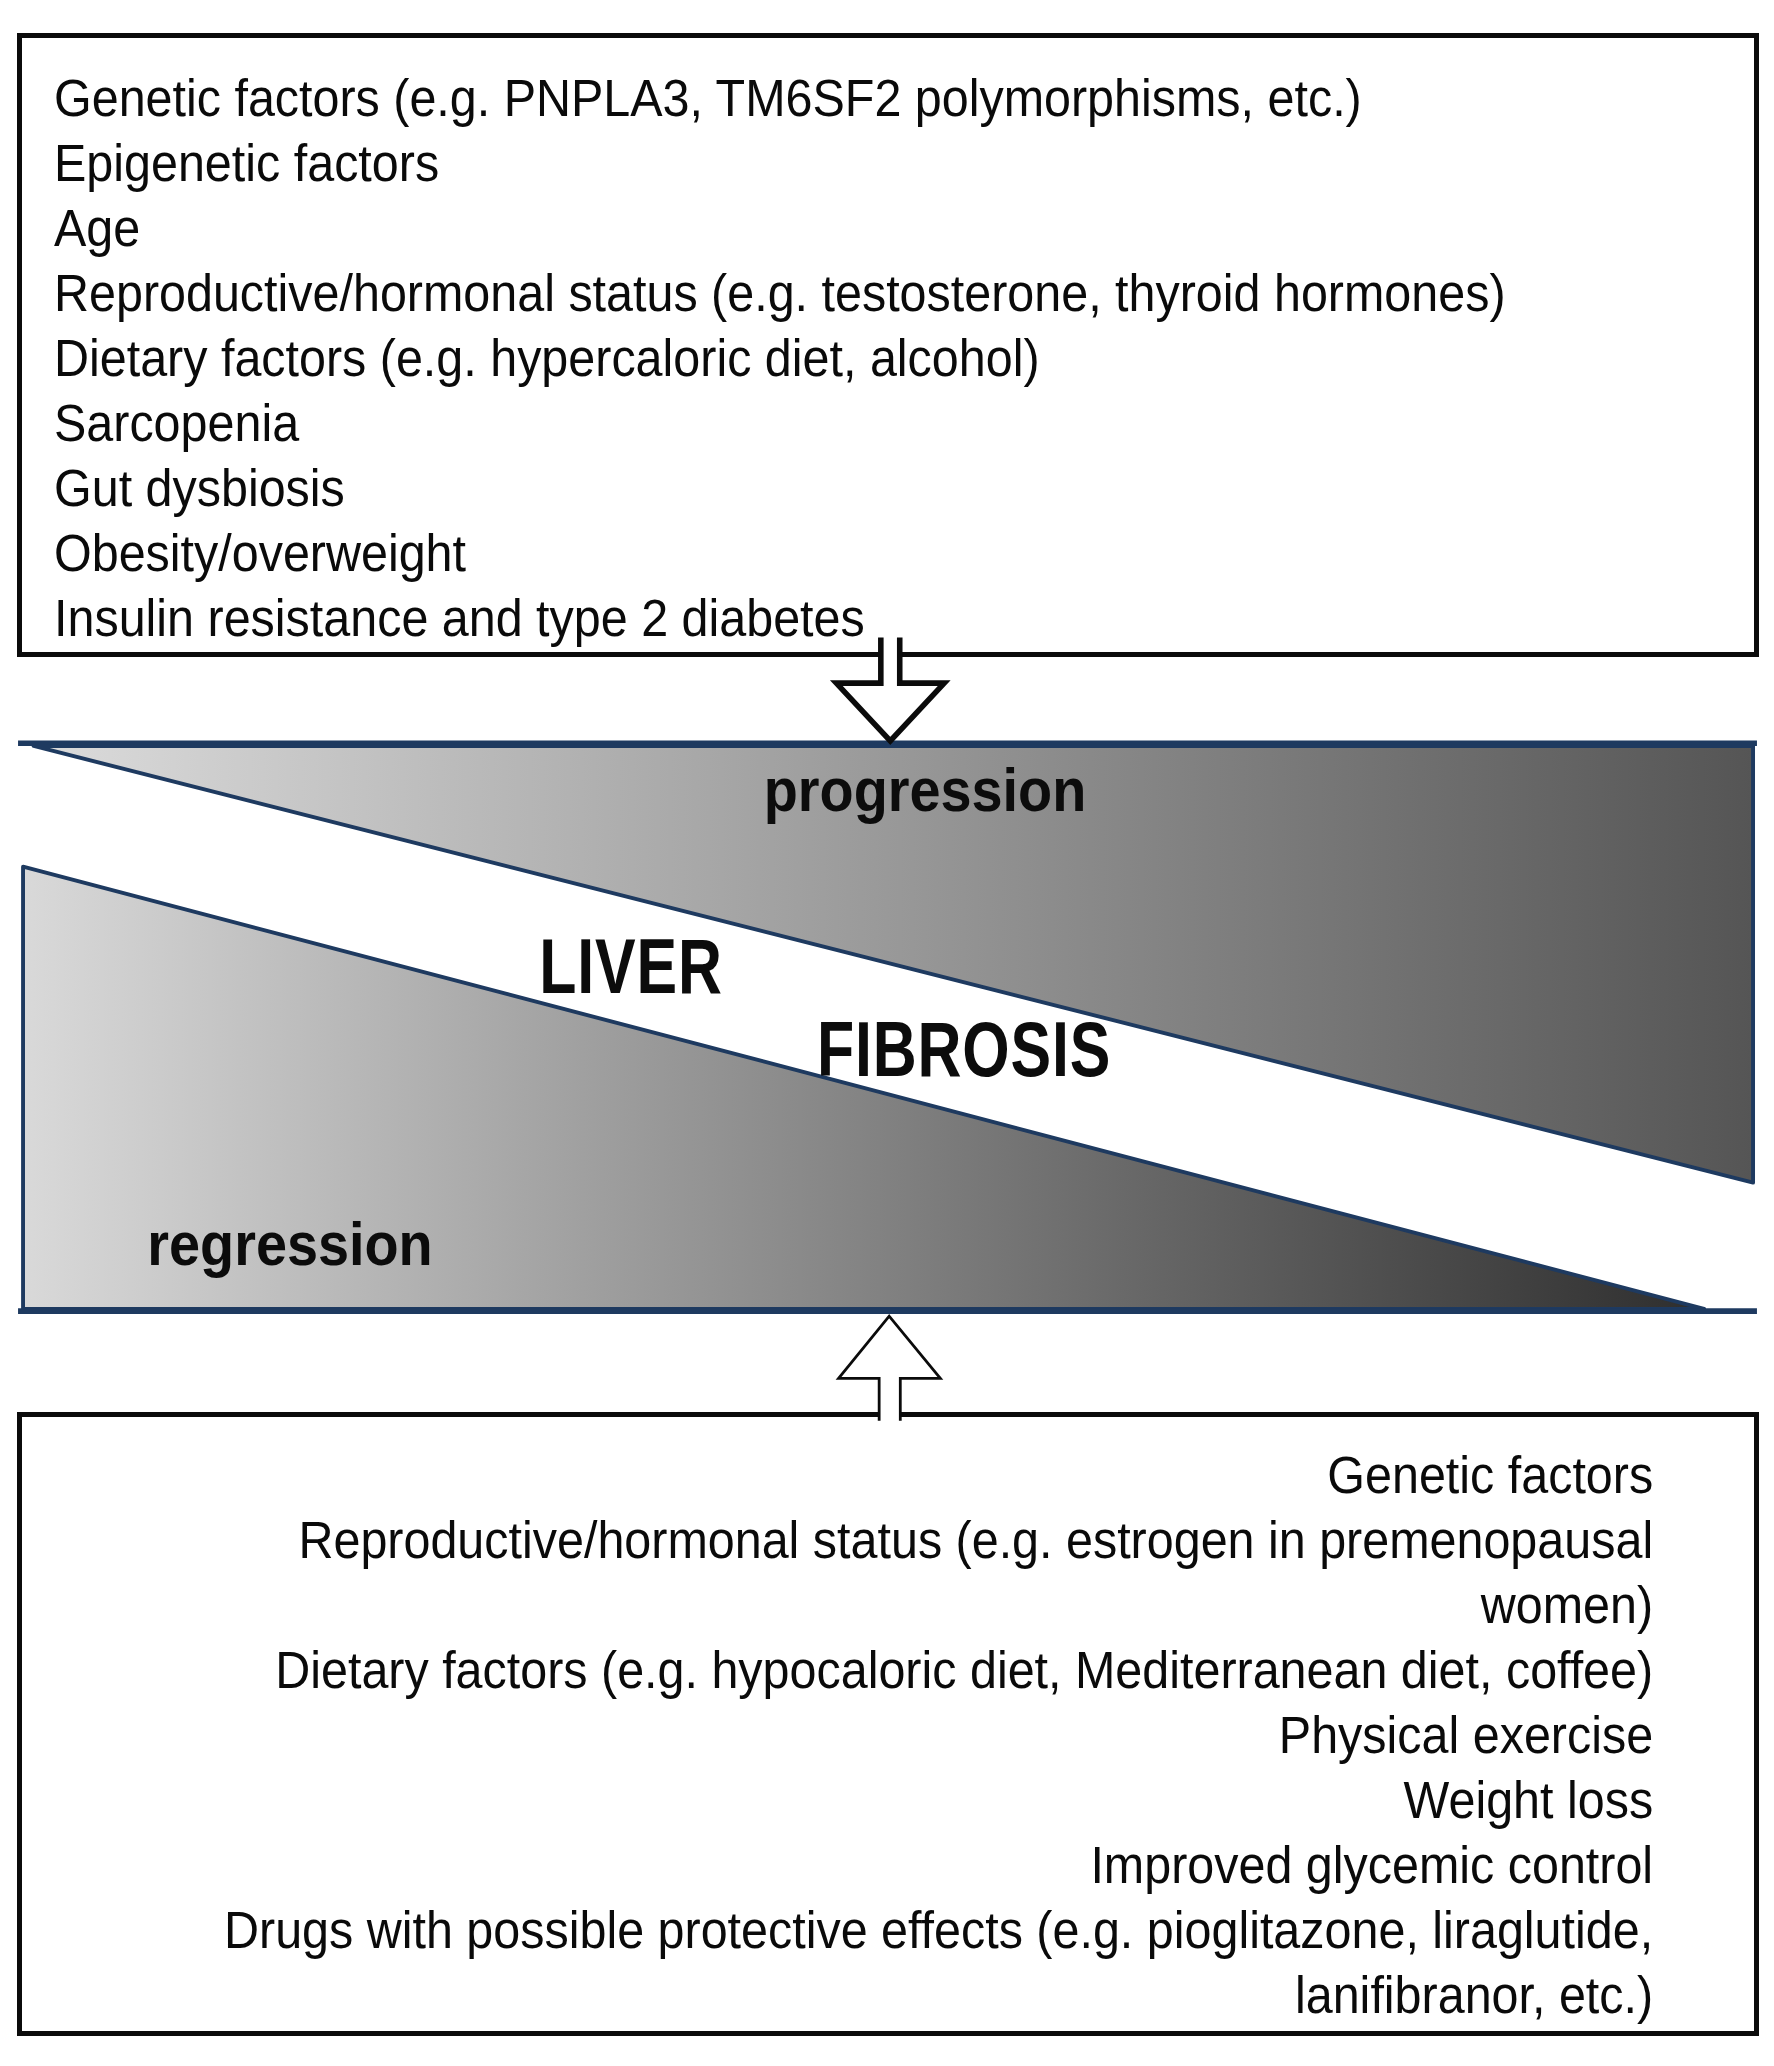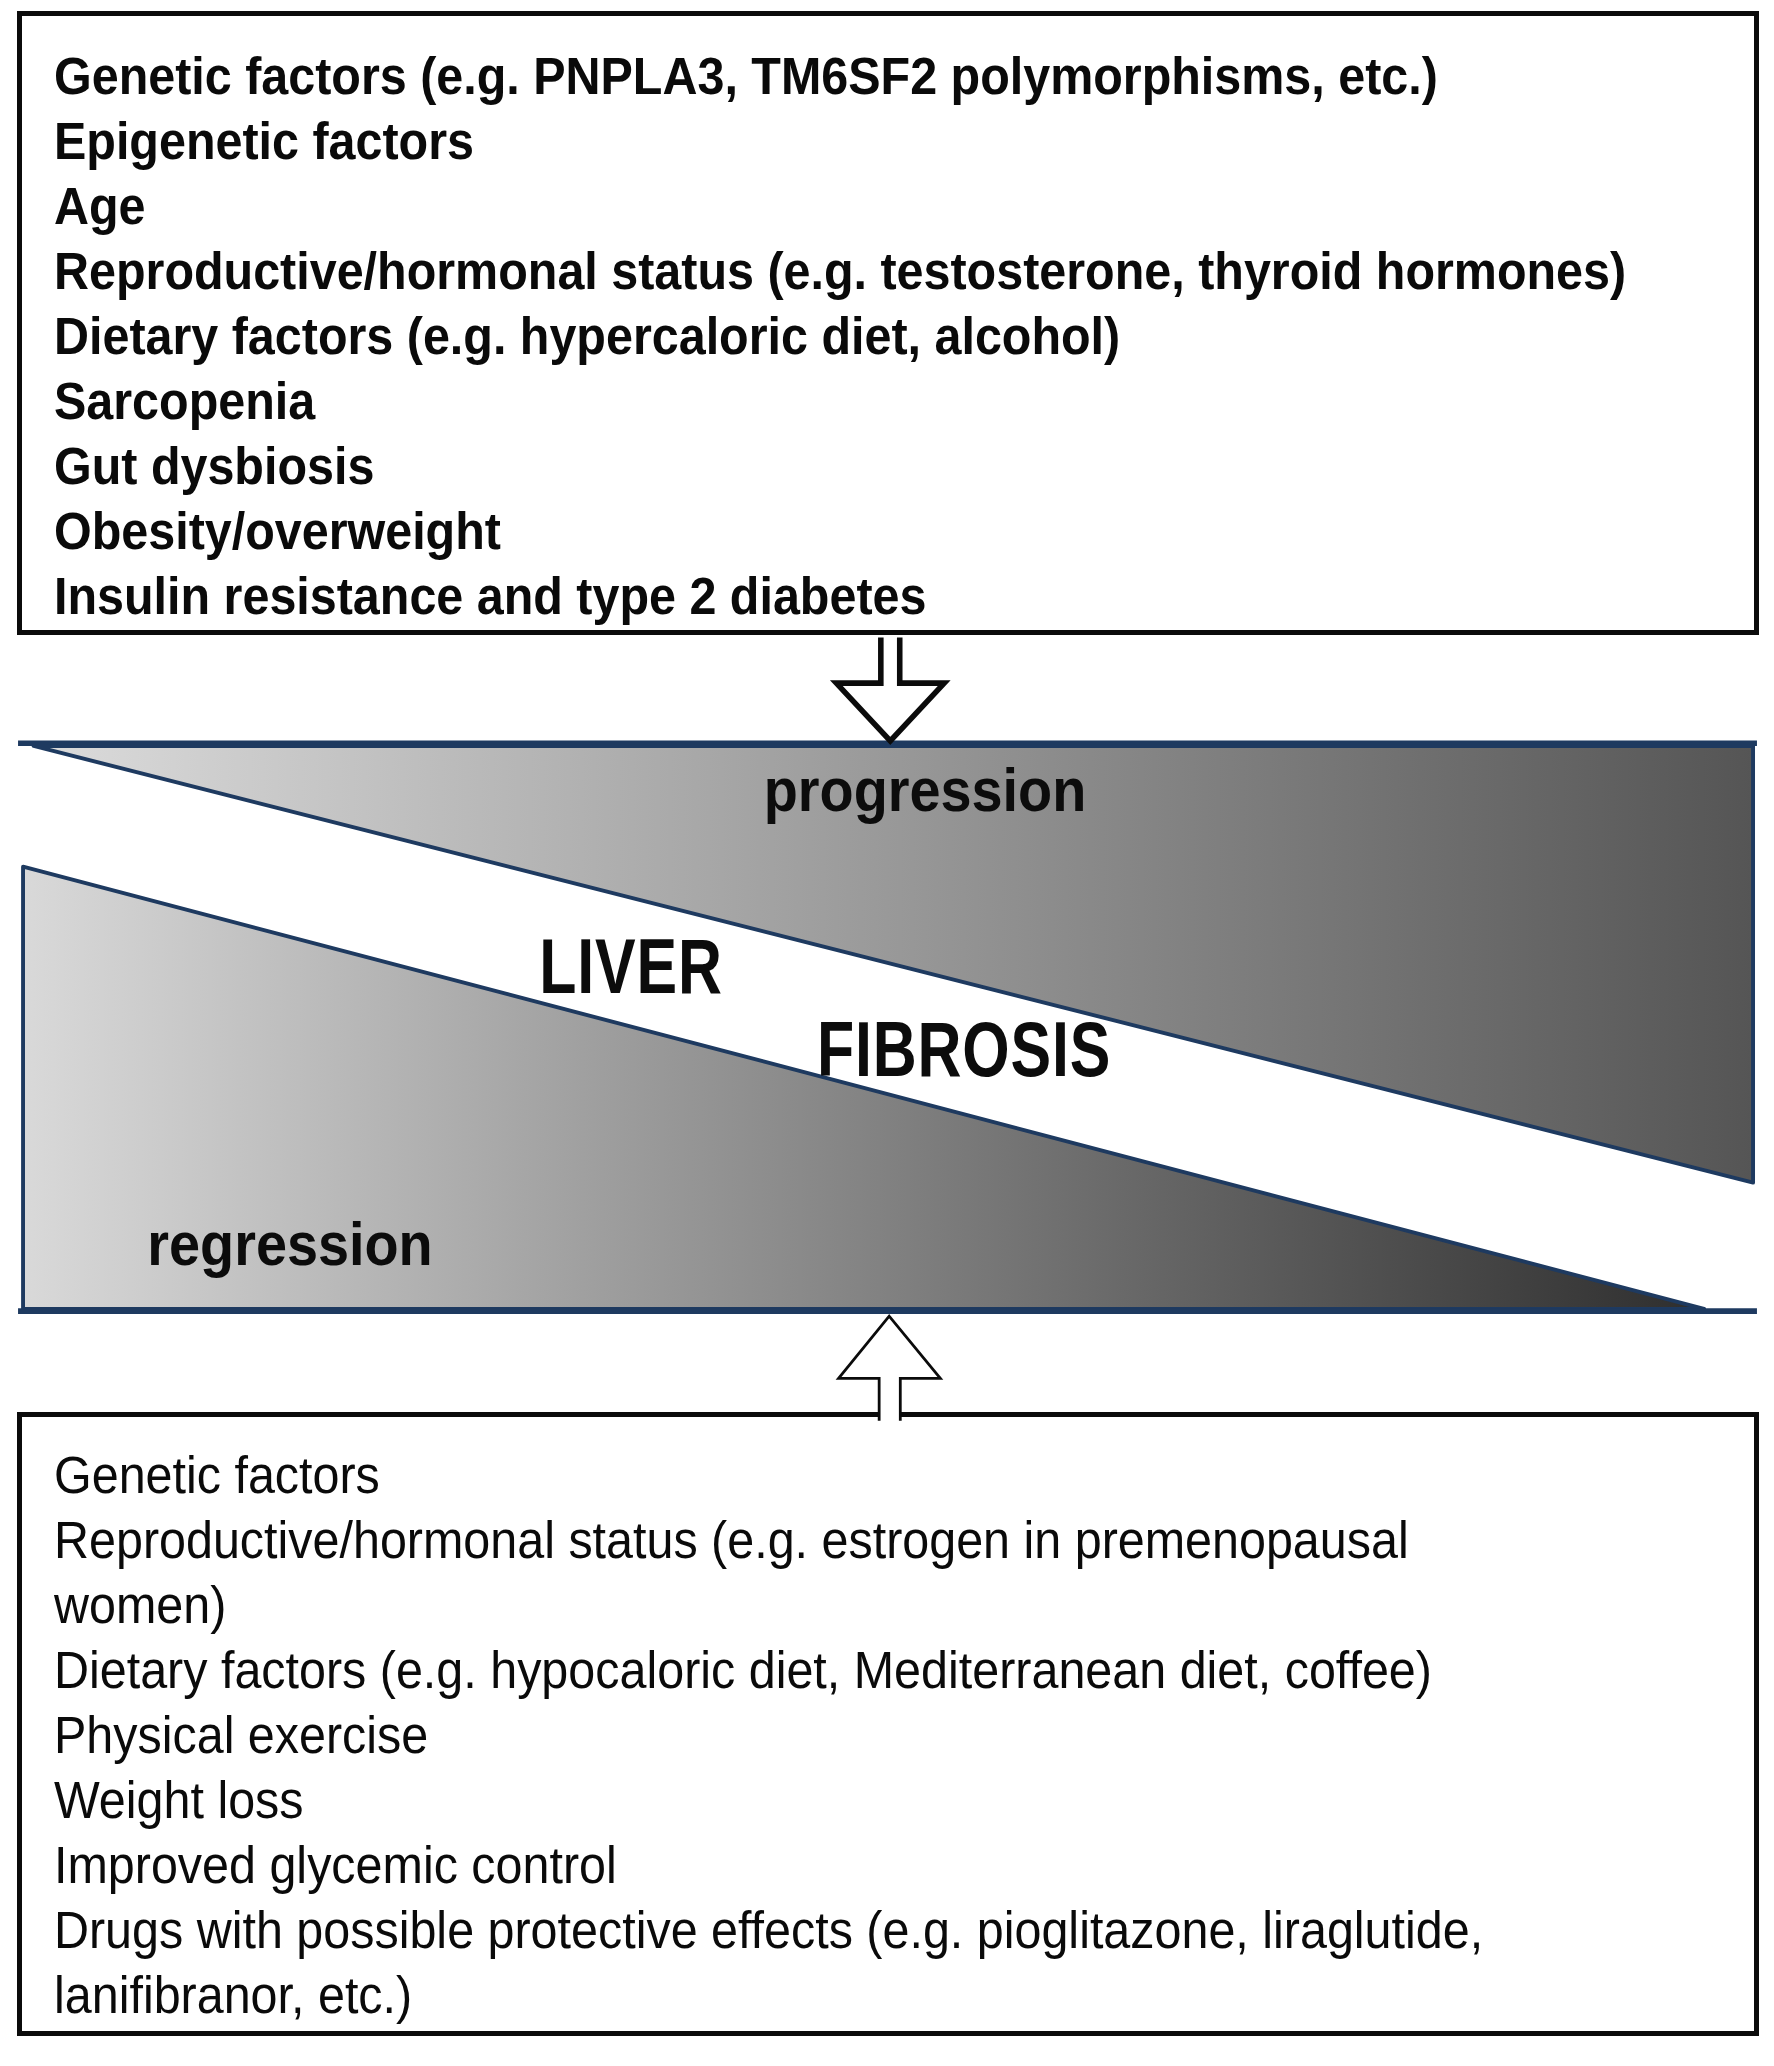--- a/index.html
+++ b/index.html
@@ -9,22 +9,22 @@
     background:#ffffff;
     font-family:"Liberation Sans", sans-serif;
     overflow:hidden;
   }
   .factor-box{
     position:absolute;left:16.7px;width:1742px;height:624px;
     box-sizing:border-box;
     border:5.6px solid var(--box-border,#0b0b0b);
     background:#ffffff;
   }
-  .factor-box.top{top:11px;padding:28px 16.7px 0 32px;font-weight:bold;}
-  .factor-box.bottom{top:1412px;padding:25.6px 16.7px 0 32px;}
+  .factor-box.top{top:33px;padding:28px 16.7px 0 32px;}
+  .factor-box.bottom{top:1412px;padding:25.6px 16.7px 0 32px;text-align:right;}
   .line{
     font-size:51px;line-height:65px;
     color:var(--text,#0a0a0a);
     white-space:nowrap;
     transform:scaleX(0.95);
     transform-origin:0 50%;
   }
   svg.overlay{
     position:absolute;left:0;top:0;width:1775px;height:2066px;
     z-index:5;

